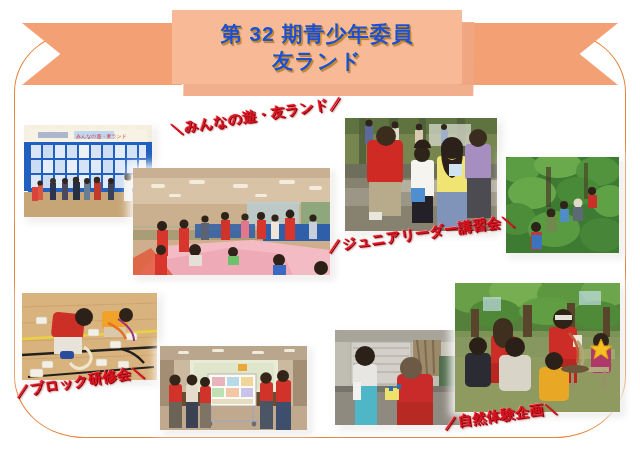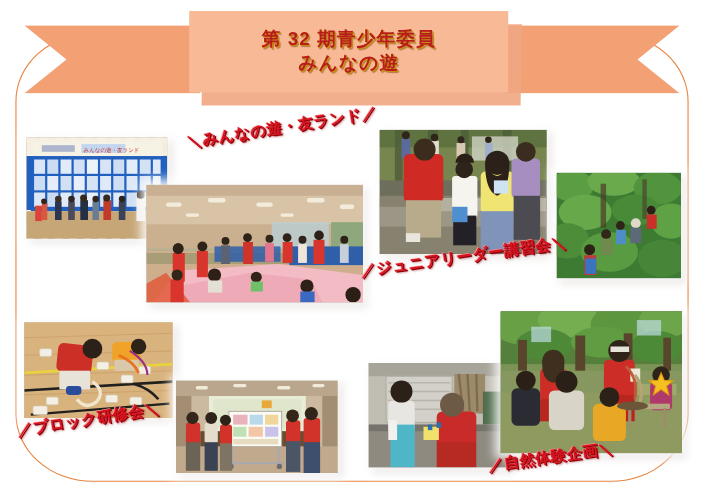--- a/index.html
+++ b/index.html
@@ -52,23 +52,23 @@
     transform:skewX(-1deg) translate(6px,6px);
   }
   .ribbon-panel{
     position:absolute;left:172px;top:10px;width:290px;height:74px;
     background:#f8b997;
     display:flex;flex-direction:column;
     align-items:center;justify-content:center;
     box-sizing:border-box;
   }
   .ribbon-title-line{
-    color:#b91c1c;
+    color:#1d4ed8;
     font-weight:bold;
-    font-size:17px;
+    font-size:21px;
     line-height:1.30;
     letter-spacing:1px;
     white-space:nowrap;
     text-shadow:
        1px 1px 0 #c98f12,
        1.5px 1.5px 1px rgba(120,70,0,.55),
       -0.5px -0.5px 0 #ffe38a;
   }
 
   
@@ -114,21 +114,21 @@
 
   <div class="frame"></div>
   <div class="frame-mask"></div>
 
   <div class="ribbon">
     <div class="tail-left"></div>
     <div class="tail-right"></div>
     <div class="ribbon-shadow"></div>
     <div class="ribbon-panel">
       <div class="ribbon-title-line">第 32 期青少年委員</div>
-      <div class="ribbon-title-line">みんなの遊</div>
+      <div class="ribbon-title-line">友ランド</div>
     </div>
   </div>
 
   <div class="photo soft" style="left:24px;top:125px;width:128px;height:92px;">
     <div class="ph-inner" style="
       background-color:#b89a72;
       background-image:
         linear-gradient(to bottom, rgba(245,240,225,.95) 0 17%, rgba(0,0,0,0) 17%),
         linear-gradient(to bottom, rgba(33,96,190,0) 18%, #2160be 18% 72%, rgba(33,96,190,0) 72%),
         repeating-linear-gradient(to right, rgba(255,255,255,.85) 0 7px, rgba(33,96,190,0) 7px 13px),

